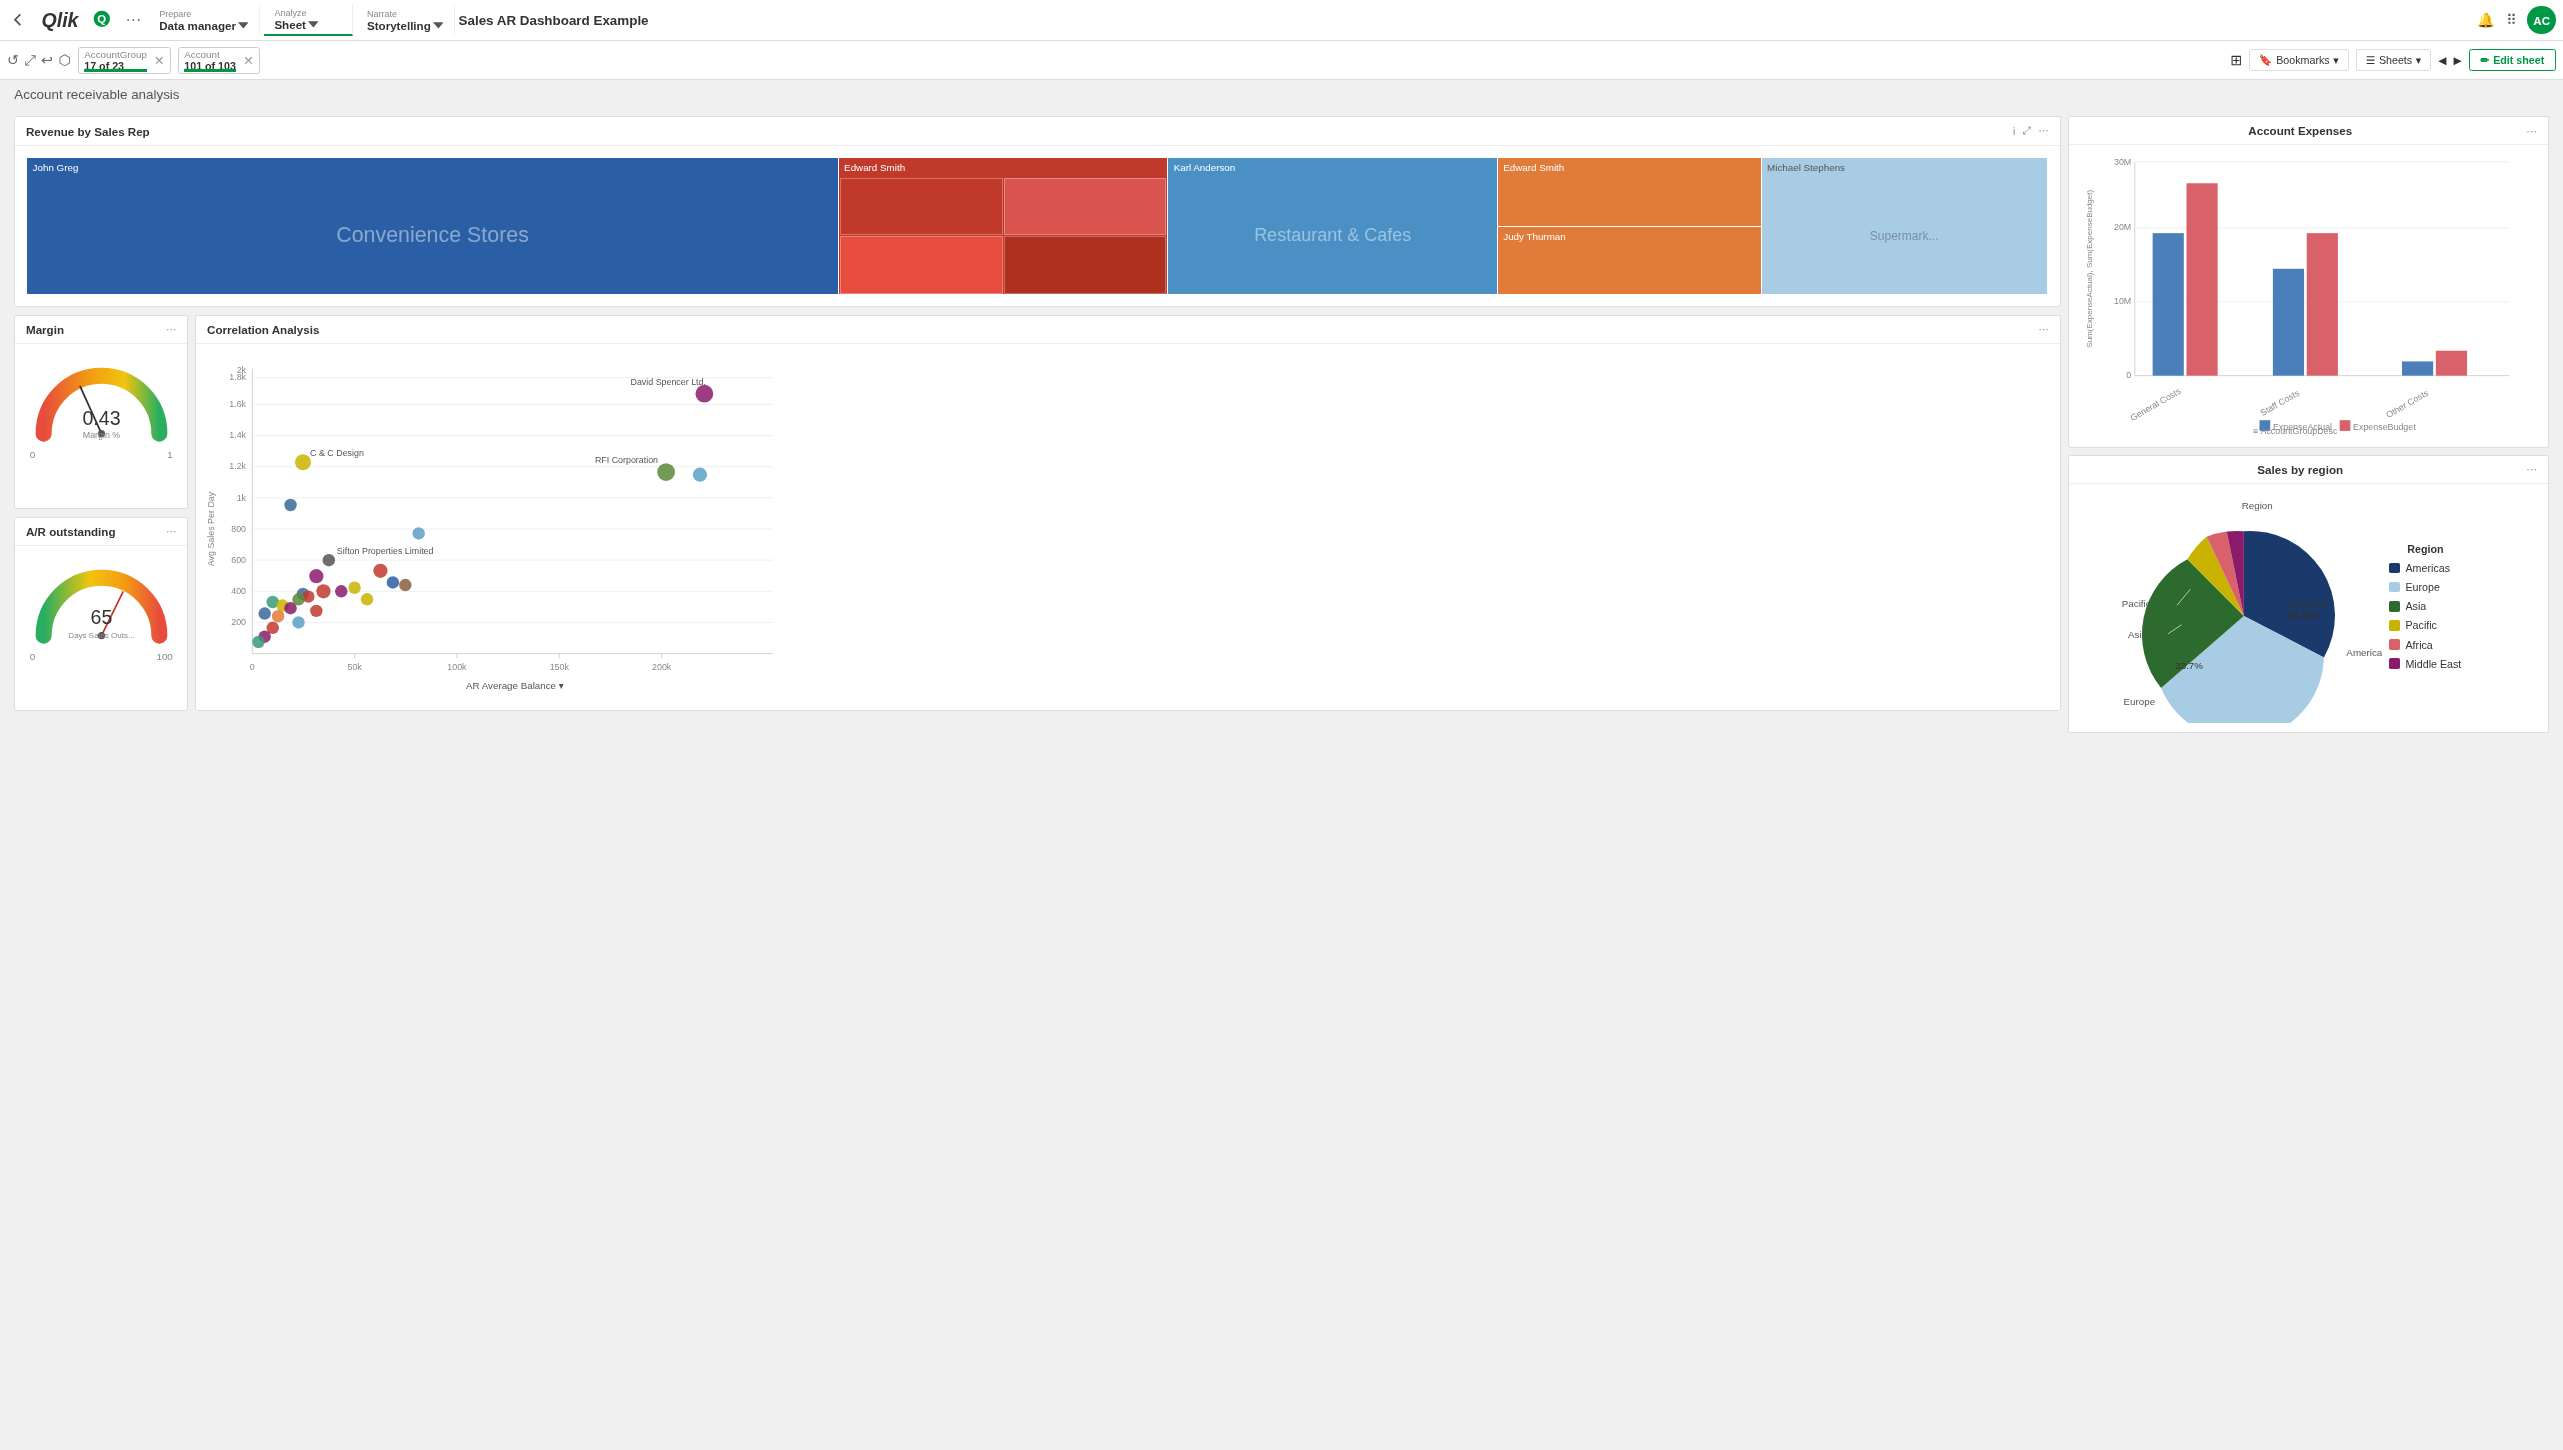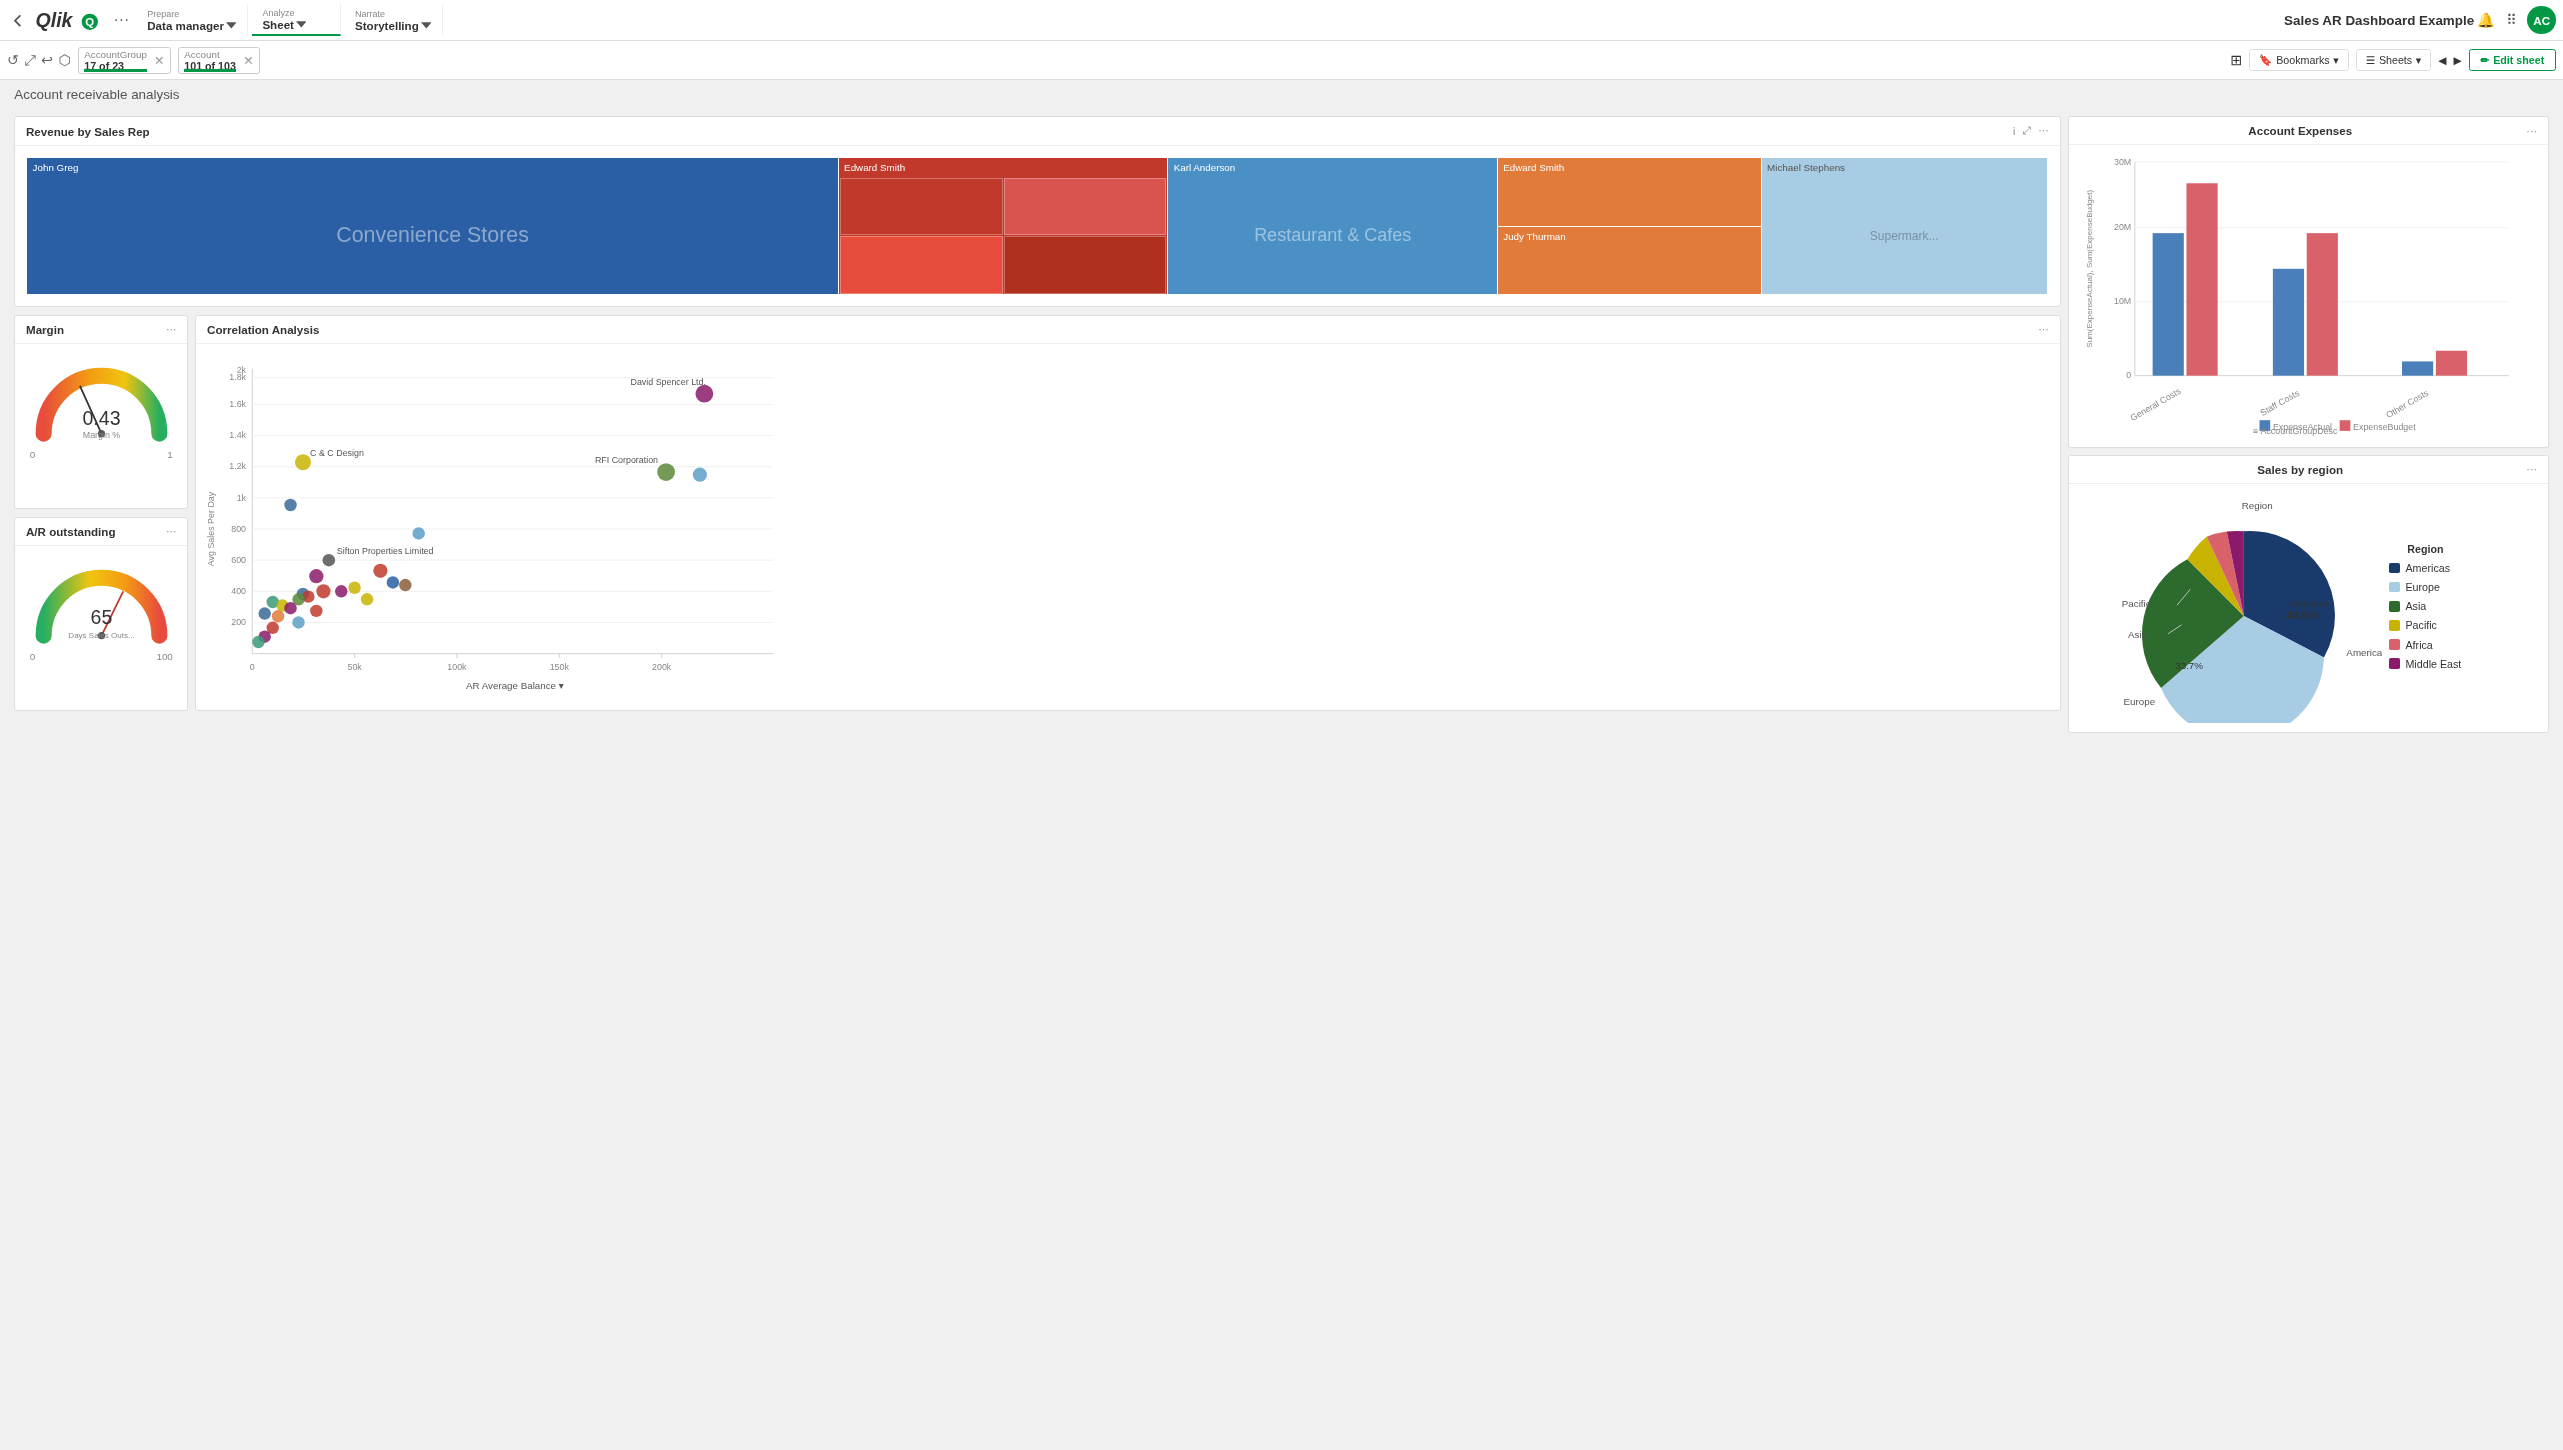--- a/index.html
+++ b/index.html
@@ -3,29 +3,29 @@
   <meta charset="utf-8">
   <style>
     * { box-sizing: border-box; margin: 0; padding: 0; }
     body { font-family: 'Segoe UI', Arial, sans-serif; background: #f0f0f0; font-size: 10.7px; color: #333; }
 
     
     .top-nav {
       display: flex; align-items: center; background: #fff; height: 41px;
       border-bottom: 0.9px solid #ddd; padding: 0 7.1px; gap: 3.6px;
     }
-    .nav-logo { display: flex; align-items: flex-end; gap: 7px; margin-right: 7.1px; }
+    .nav-logo { display: flex; align-items: flex-start; gap: 13px; margin-right: 7.1px; }
     .nav-dots { font-size: 16px; color: #666; cursor: pointer; padding: 3.6px; }
     .nav-section { display: flex; flex-direction: column; align-items: flex-start; padding: 3.6px 10.7px; border-right: 0.9px solid #eee; cursor: pointer; }
     .nav-section-label { font-size: 9px; color: #888; }
     .nav-section-title { font-size: 11.6px; font-weight: 600; color: #333; }
     .nav-section.active { border-bottom: 2.7px solid #009845; }
     .nav-section-dropdown { display: flex; align-items: center; gap: 1.8px; }
     .nav-section-dropdown svg { width: 10.7px; height: 10.7px; }
-    .nav-title { flex: 1; text-align: right; font-size: 13.4px; font-weight: 600; color: #333; }
+    .nav-title { flex: 1; text-align: left; font-size: 13.4px; font-weight: 600; color: #333; }
     .nav-icons { display: flex; align-items: center; gap: 10.7px; }
     .nav-icon-btn { background: none; border: none; cursor: pointer; color: #555; font-size: 14.3px; }
     .nav-avatar { width: 28.5px; height: 28.5px; border-radius: 50%; background: #009845; color: #fff; display: flex; align-items: center; justify-content: center; font-size: 11.6px; font-weight: bold; }
 
     
     .filter-bar {
       display: flex; align-items: center; background: #fff; height: 39px;
       border-bottom: 0.9px solid #ddd; padding: 0 7.1px; gap: 7.1px;
     }
     .filter-icons { display: flex; align-items: center; gap: 5.3px; color: #666; font-size: 14.3px; }

